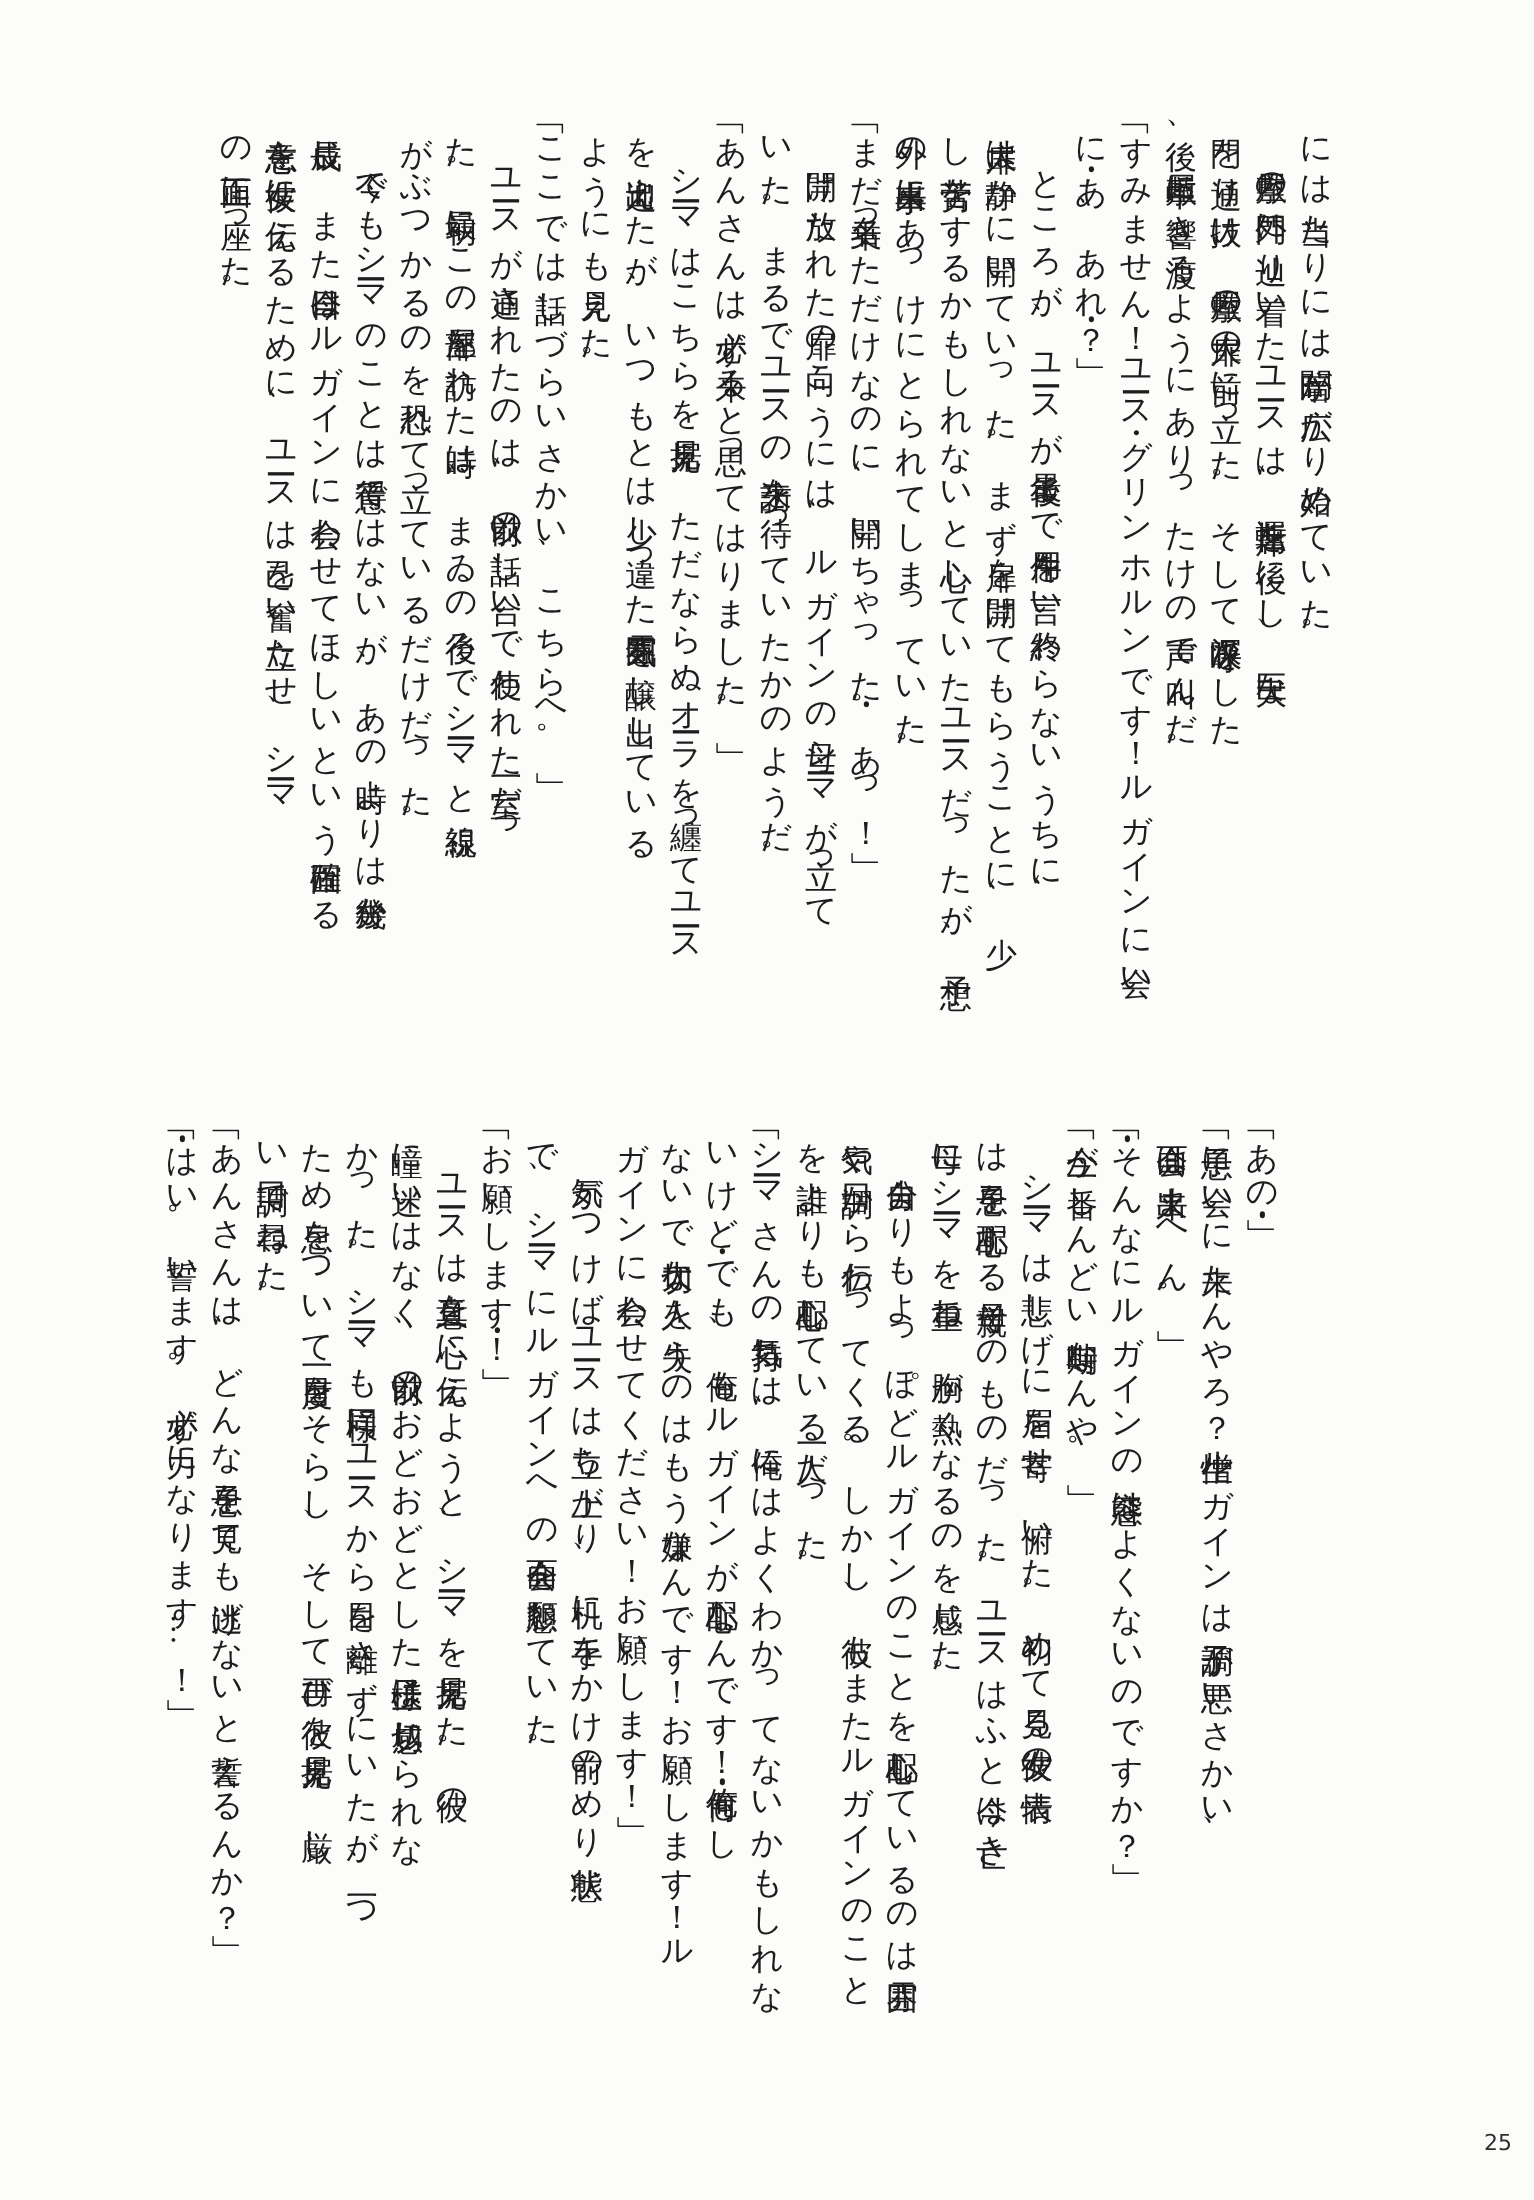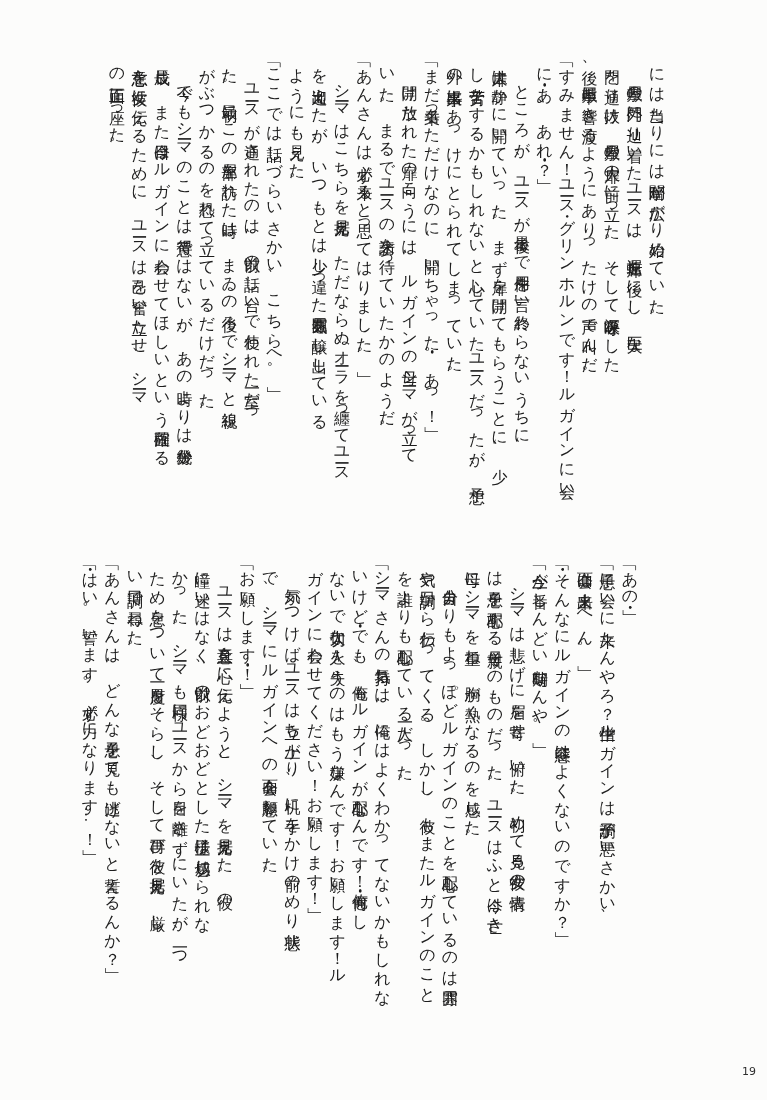--- a/index.html
+++ b/index.html
@@ -103,15 +103,15 @@
       <div class="vline">「お願いします・・！」</div>
       <div class="vline">　ユースは真意を一心に伝えようと、シーマを見据えた。彼の</div>
       <div class="vline">瞳に迷いはなく、以前のおどおどとした様子は一切感じられな</div>
       <div class="vline">かった。シーマも同様にユースから目を離さずにいたが、一つ</div>
       <div class="vline">ため息をついて一度目をそらし、そして再び彼を見据え、厳し</div>
       <div class="vline">い口調で尋ねた。</div>
       <div class="vline">「あんさんは、どんな息子を見ても逃げないと誓えるんか？」</div>
       <div class="vline">「・・はい。誓います。必ず力になります…！」</div>
     </div>
 
-  <div id="page-number">19</div>
+  <div id="page-number">25</div>
 
 </div>
 
 </body></html>

